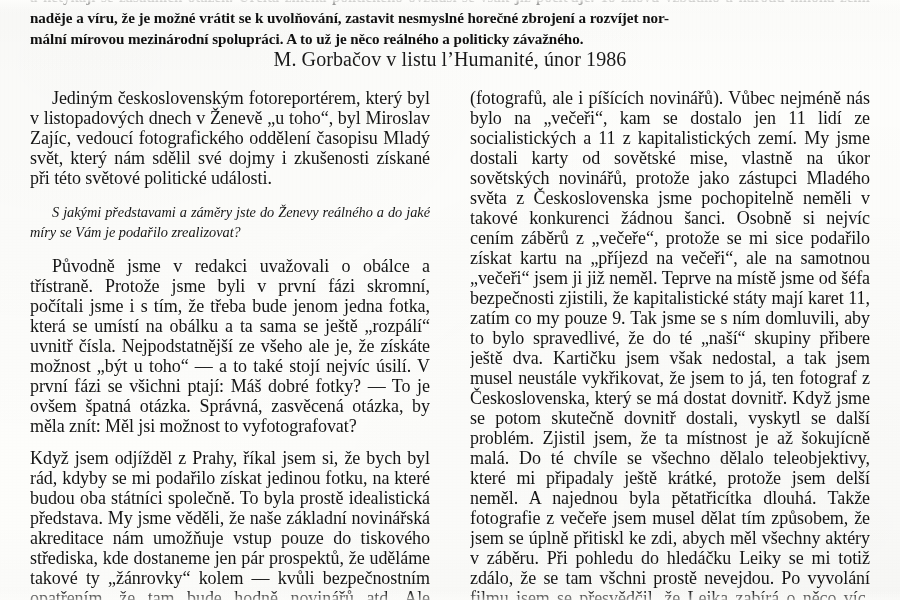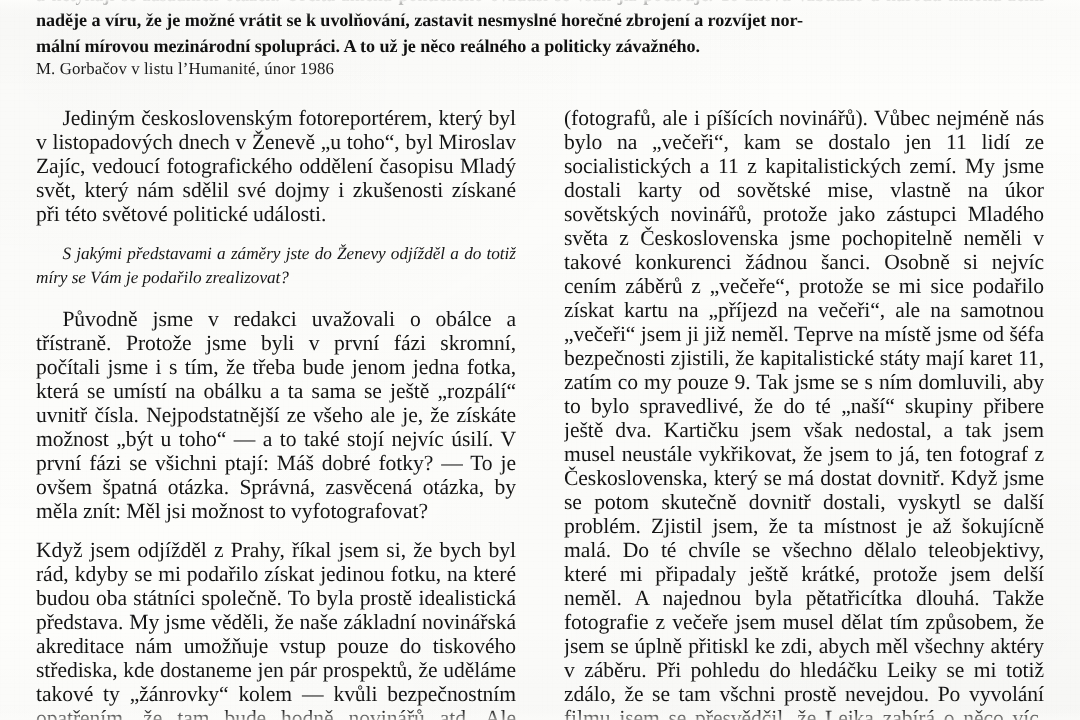--- a/index.html
+++ b/index.html
@@ -51,22 +51,22 @@
   .lead-text .lastline {
     display: block;
     text-align: left;
   }
 
   #lead-attrib {
     position: absolute;
     left: 30px;
     top: 50px;
     width: 840px;
-    text-align: left;
-    font-size: 14px;
+    text-align: center;
+    font-size: 20px;
     line-height: 18px;
     color: #1a1a1a;
     letter-spacing: 0.1px;
     white-space: nowrap;
   }
 
   
   #columns {
     position: absolute;
     left: 30px;
@@ -147,21 +147,21 @@
     </p>
   </div>
 
   <div id="lead-attrib">M. Gorbačov v listu l’Humanité, únor 1986</div>
 
   <div id="columns">
 
     <div class="col left">
       <p class="para">Jediným československým fotoreportérem, který byl v listopadových dnech v Ženevě „u toho“, byl Miroslav Zajíc, vedoucí fotografického oddělení časopisu Mladý svět, který nám sdělil své dojmy i zkušenosti získané při této světové politické události.</p>
       <div class="gap"></div>
-      <p class="question">S jakými představami a záměry jste do Ženevy odjížděl a do totiž míry se Vám je podařilo zrealizovat?</p>
+      <p class="question">S jakými představami a záměry jste do Ženevy reálného a do jaké míry se Vám je podařilo zrealizovat?</p>
       <div class="gap"></div>
       <p class="para">Původně jsme v redakci uvažovali o obálce a třístraně. Protože jsme byli v první fázi skromní, počítali jsme i s tím, že třeba bude jenom jedna fotka, která se umístí na obálku a ta sama se ještě „rozpálí“ uvnitř čísla. Nejpodstatnější ze všeho ale je, že získáte možnost „být u toho“ — a to také stojí nejvíc úsilí. V první fázi se všichni ptají: Máš dobré fotky? — To je ovšem špatná otázka. Správná, zasvěcená otázka, by měla znít: Měl jsi možnost to vyfotografovat?</p>
       <div class="gap-s"></div>
       <p class="para noindent">Když jsem odjížděl z Prahy, říkal jsem si, že bych byl rád, kdyby se mi podařilo získat jedinou fotku, na které budou oba státníci společně. To byla prostě idealistická představa. My jsme věděli, že naše základní novinářská akreditace nám umožňuje vstup pouze do tiskového střediska, kde dostaneme jen pár prospektů, že uděláme takové ty „žánrovky“ kolem — kvůli bezpečnostním opatřením, že tam bude hodně novinářů atd. Ale nakonec to dopadlo jinak. Na každou akci byly pro novináře vystaveny speciální vstupní karty, tzv. „pools“.</p>
       <div class="gap"></div>
 
     </div>
 
     <div class="col right">
       <p class="para noindent">(fotografů, ale i píšících novinářů). Vůbec nejméně nás bylo na „večeři“, kam se dostalo jen 11 lidí ze socialistických a 11 z kapitalistických zemí. My jsme dostali karty od sovětské mise, vlastně na úkor sovětských novinářů, protože jako zástupci Mladého světa z Československa jsme pochopitelně neměli v takové konkurenci žádnou šanci. Osobně si nejvíc cením záběrů z „večeře“, protože se mi sice podařilo získat kartu na „příjezd na večeři“, ale na samotnou „večeři“ jsem ji již neměl. Teprve na místě jsme od šéfa bezpečnosti zjistili, že kapitalistické státy mají karet 11, zatím co my pouze 9. Tak jsme se s ním domluvili, aby to bylo spravedlivé, že do té „naší“ skupiny přibere ještě dva. Kartičku jsem však nedostal, a tak jsem musel neustále vykřikovat, že jsem to já, ten fotograf z Československa, který se má dostat dovnitř. Když jsme se potom skutečně dovnitř dostali, vyskytl se další problém. Zjistil jsem, že ta místnost je až šokujícně malá. Do té chvíle se všechno dělalo teleobjektivy, které mi připadaly ještě krátké, protože jsem delší neměl. A najednou byla pětatřicítka dlouhá. Takže fotografie z večeře jsem musel dělat tím způsobem, že jsem se úplně přitiskl ke zdi, abych měl všechny aktéry v záběru. Při pohledu do hledáčku Leiky se mi totiž zdálo, že se tam všchni prostě nevejdou. Po vyvolání filmu jsem se přesvědčil, že Leika zabírá o něco víc, než je vidět v hledáčku — a bylo to tam akorát. Vždycky mám pocit, že to nevyjde, ale pak mám při každé, i rutinní práci, skoro až klukovskou radost, že to na filmu skutečně je. A to i přesto, že dodržuji všechna existující technická pravidla, počínaje přesnou expozicí a vyvoláním podle stopek konče.</p>

